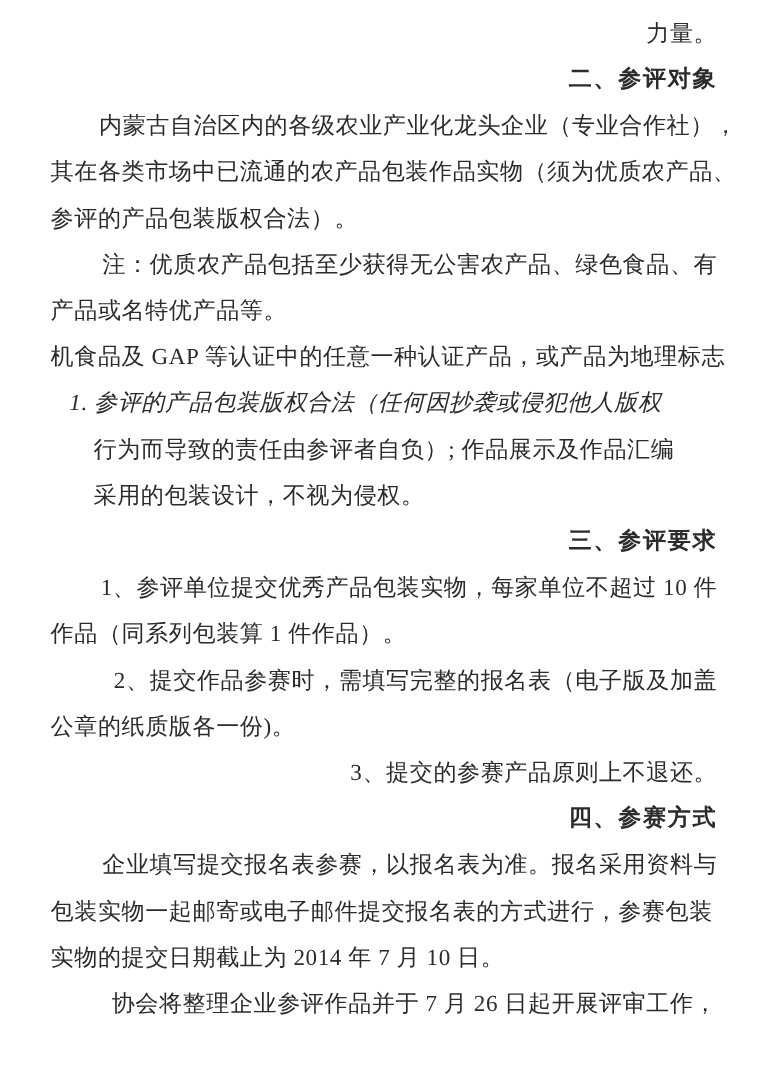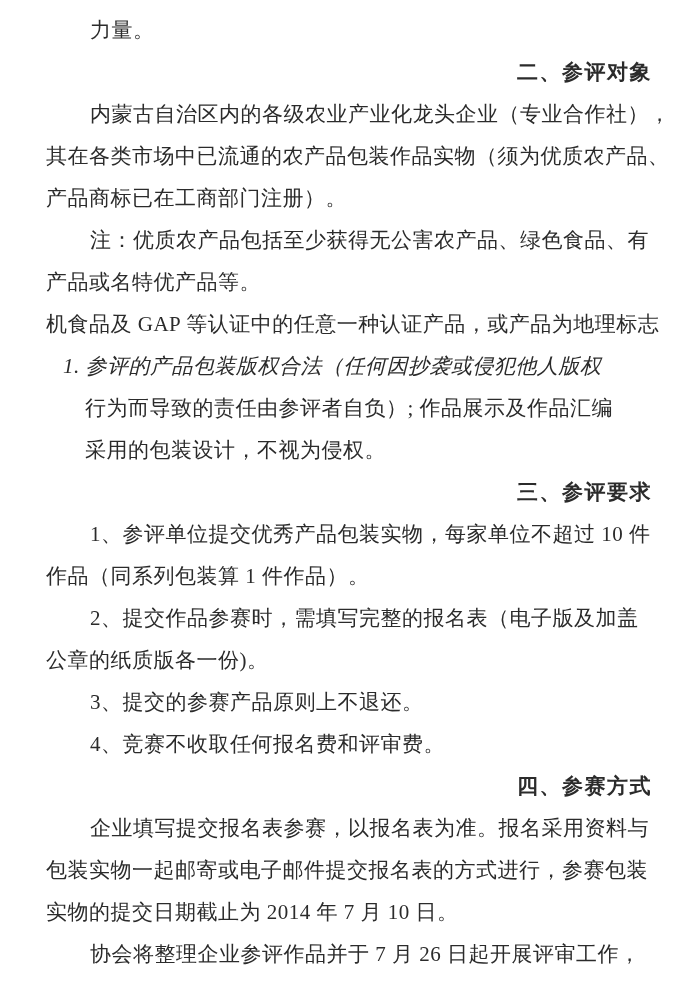--- a/index.html
+++ b/index.html
@@ -23,44 +23,43 @@
     font-size: 21px;
     letter-spacing: 0.5px;
     white-space: pre;
   }
   .h {
     font-family: "Liberation Sans", "DejaVu Sans", sans-serif;
     font-weight: bold;
     letter-spacing: 1.5px;
     text-align: right;
   }
-  .ind { padding-left: 44px; }   
+  .ind { padding-left: 44px; text-align: right; }   
   .l1  { padding-left: 17px; font-style: italic; }   
   .lc  { padding-left: 39px; }   
 </style>
 </head>
 <body>
 
 <div class="doc">
   <div class="line ind">力量。</div>
   <div class="line h">二、参评对象</div>
   <div class="line ind">内蒙古自治区内的各级农业产业化龙头企业（专业合作社），</div>
   <div class="line">其在各类市场中已流通的农产品包装作品实物（须为优质农产品、</div>
-  <div class="line">产品商标已在工商部门注册）。</div>
+  <div class="line">参评的产品包装版权合法）。</div>
   <div class="line ind">注：优质农产品包括至少获得无公害农产品、绿色食品、有</div>
   <div class="line">产品或名特优产品等。</div>
   <div class="line">机食品及 GAP 等认证中的任意一种认证产品，或产品为地理标志</div>
   <div class="line l1">1. 参评的产品包装版权合法（任何因抄袭或侵犯他人版权</div>
   <div class="line lc">行为而导致的责任由参评者自负）; 作品展示及作品汇编</div>
   <div class="line lc">采用的包装设计，不视为侵权。</div>
   <div class="line h">三、参评要求</div>
   <div class="line ind">1、参评单位提交优秀产品包装实物，每家单位不超过 10 件</div>
   <div class="line">作品（同系列包装算 1 件作品）。</div>
   <div class="line ind">2、提交作品参赛时，需填写完整的报名表（电子版及加盖</div>
   <div class="line">公章的纸质版各一份)。</div>
   <div class="line ind">3、提交的参赛产品原则上不退还。</div>
-  <div class="line ind">4、竞赛不收取任何报名费和评审费。</div>
   <div class="line h">四、参赛方式</div>
   <div class="line ind">企业填写提交报名表参赛，以报名表为准。报名采用资料与</div>
   <div class="line">包装实物一起邮寄或电子邮件提交报名表的方式进行，参赛包装</div>
   <div class="line">实物的提交日期截止为 2014 年 7 月 10 日。</div>
   <div class="line ind">协会将整理企业参评作品并于 7 月 26 日起开展评审工作，</div>
 </div>
 
 </body></html>

